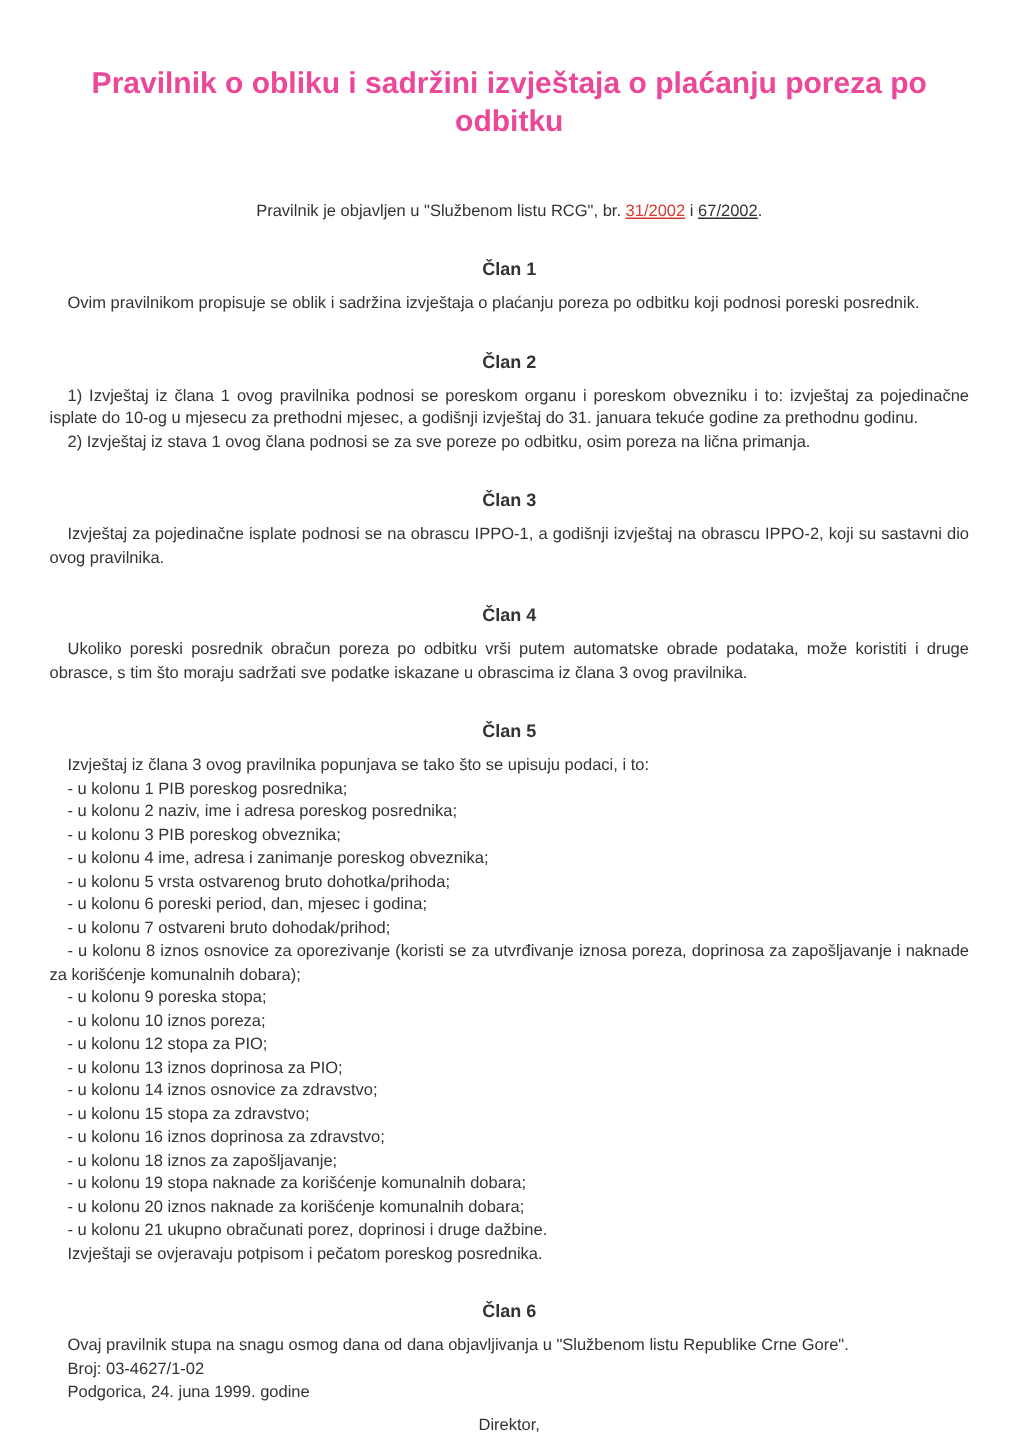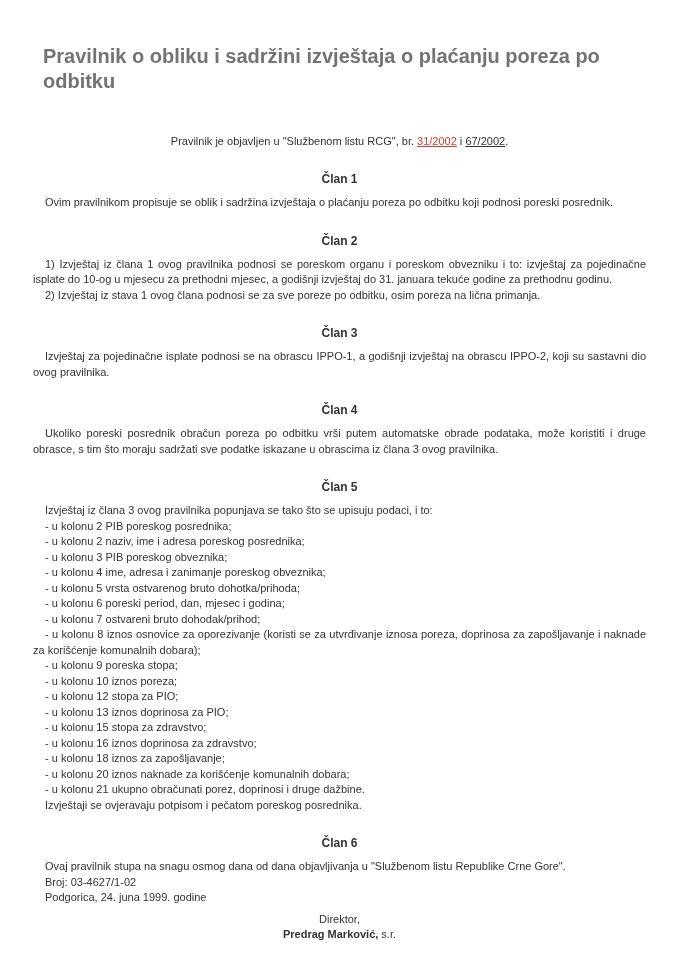--- a/index.html
+++ b/index.html
@@ -19,22 +19,22 @@
     height: 960px;
     box-sizing: border-box;
     padding: 0 33px;
     background: #ffffff;
   }
   .title {
     margin: 44px 10px 0;
     font-size: 20px;
     line-height: 25px;
     font-weight: bold;
-    text-align: left;
-    color: #737373;
+    text-align: center;
+    color: #ec4899;
   }
   .published {
     margin: 40px 0 16px;
     font-size: 11px;
     line-height: 15px;
     text-align: center;
     color: #333333;
   }
   .published a {
     cursor: pointer;
@@ -88,35 +88,37 @@
       <p class="para">Ovim pravilnikom propisuje se oblik i sadržina izvještaja o plaćanju poreza po odbitku koji podnosi poreski posrednik.</p>
       <div class="article-heading">Član 2</div>
       <p class="para">1) Izvještaj iz člana 1 ovog pravilnika podnosi se poreskom organu i poreskom obvezniku i to: izvještaj za pojedinačne isplate do 10-og u mjesecu za prethodni mjesec, a godišnji izvještaj do 31. januara tekuće godine za prethodnu godinu.</p>
       <p class="para">2) Izvještaj iz stava 1 ovog člana podnosi se za sve poreze po odbitku, osim poreza na lična primanja.</p>
       <div class="article-heading">Član 3</div>
       <p class="para">Izvještaj za pojedinačne isplate podnosi se na obrascu IPPO-1, a godišnji izvještaj na obrascu IPPO-2, koji su sastavni dio ovog pravilnika.</p>
       <div class="article-heading">Član 4</div>
       <p class="para">Ukoliko poreski posrednik obračun poreza po odbitku vrši putem automatske obrade podataka, može koristiti i druge obrasce, s tim što moraju sadržati sve podatke iskazane u obrascima iz člana 3 ovog pravilnika.</p>
       <div class="article-heading">Član 5</div>
       <p class="para">Izvještaj iz člana 3 ovog pravilnika popunjava se tako što se upisuju podaci, i to:</p>
-      <p class="para">- u kolonu 2 PIB poreskog posrednika;</p>
+      <p class="para">- u kolonu 1 PIB poreskog posrednika;</p>
       <p class="para">- u kolonu 2 naziv, ime i adresa poreskog posrednika;</p>
       <p class="para">- u kolonu 3 PIB poreskog obveznika;</p>
       <p class="para">- u kolonu 4 ime, adresa i zanimanje poreskog obveznika;</p>
       <p class="para">- u kolonu 5 vrsta ostvarenog bruto dohotka/prihoda;</p>
       <p class="para">- u kolonu 6 poreski period, dan, mjesec i godina;</p>
       <p class="para">- u kolonu 7 ostvareni bruto dohodak/prihod;</p>
       <p class="para">- u kolonu 8 iznos osnovice za oporezivanje (koristi se za utvrđivanje iznosa poreza, doprinosa za zapošljavanje i naknade za korišćenje komunalnih dobara);</p>
       <p class="para">- u kolonu 9 poreska stopa;</p>
       <p class="para">- u kolonu 10 iznos poreza;</p>
       <p class="para">- u kolonu 12 stopa za PIO;</p>
       <p class="para">- u kolonu 13 iznos doprinosa za PIO;</p>
+      <p class="para">- u kolonu 14 iznos osnovice za zdravstvo;</p>
       <p class="para">- u kolonu 15 stopa za zdravstvo;</p>
       <p class="para">- u kolonu 16 iznos doprinosa za zdravstvo;</p>
       <p class="para">- u kolonu 18 iznos za zapošljavanje;</p>
+      <p class="para">- u kolonu 19 stopa naknade za korišćenje komunalnih dobara;</p>
       <p class="para">- u kolonu 20 iznos naknade za korišćenje komunalnih dobara;</p>
       <p class="para">- u kolonu 21 ukupno obračunati porez, doprinosi i druge dažbine.</p>
       <p class="para">Izvještaji se ovjeravaju potpisom i pečatom poreskog posrednika.</p>
       <div class="article-heading">Član 6</div>
       <p class="para">Ovaj pravilnik stupa na snagu osmog dana od dana objavljivanja u "Službenom listu Republike Crne Gore".</p>
       <p class="para">Broj: 03-4627/1-02</p>
       <p class="para">Podgorica, 24. juna 1999. godine</p>
     </div>
 
   <div class="signature">

